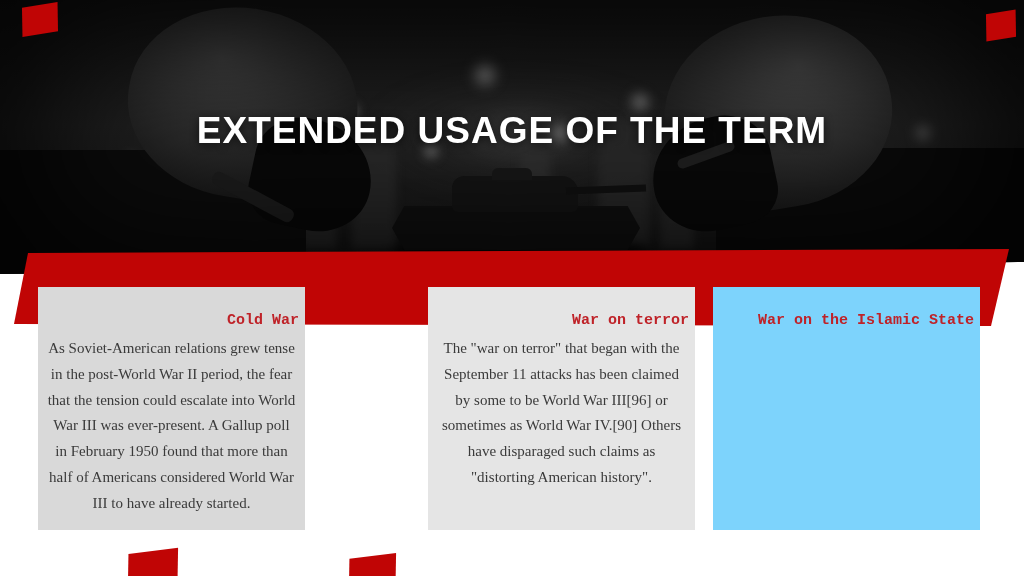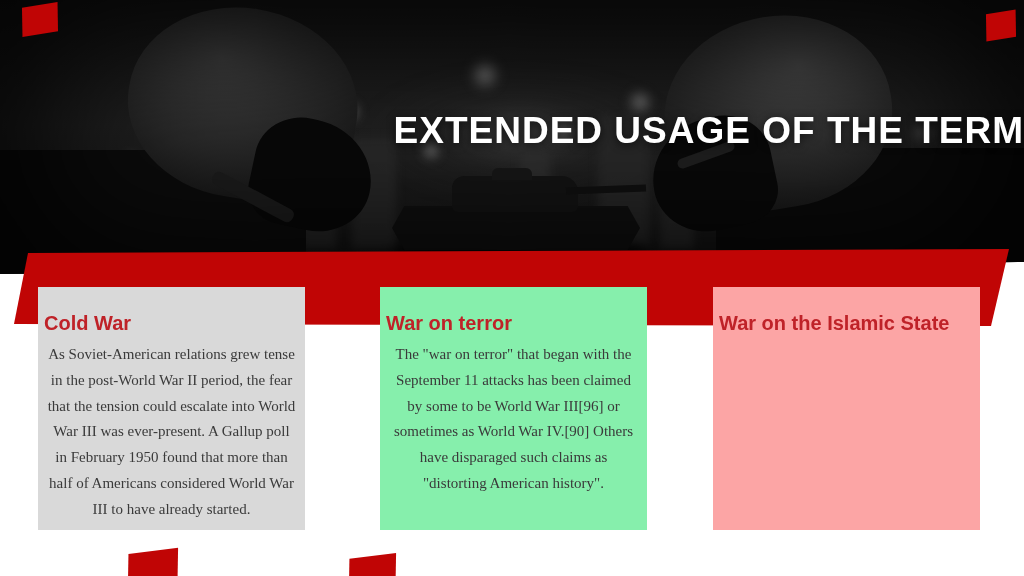--- a/index.html
+++ b/index.html
@@ -49,21 +49,21 @@
   .helmet-right{left:664px;top:16px;width:228px;height:192px;
     background:radial-gradient(120% 120% at 62% 28%,#4e4e4e 0%,#2d2d2d 42%,#101010 78%);
     border-radius:50% 50% 48% 42%;transform:rotate(-9deg);}
   .visor-right{left:652px;top:118px;width:122px;height:112px;background:#0a0a0a;border-radius:55% 40% 30% 45%;transform:rotate(-12deg);}
   .body-right{left:716px;top:148px;width:348px;height:132px;background:#0b0b0b;border-radius:46% 24px 0 0;}
   .mic-right{left:676px;top:150px;width:60px;height:10px;background:#222222;transform:rotate(-20deg);border-radius:5px;}
   .vignette{left:0;top:0;width:1024px;height:278px;box-shadow:inset 0 0 140px 50px rgba(0,0,0,.85);}
   
   .title{
     position:absolute;left:0;top:110px;width:1024px;z-index:2;
-    text-align:right;color:#ffffff;font-size:37px;font-weight:700;letter-spacing:1px;
+    text-align:center;color:#ffffff;font-size:37px;font-weight:700;letter-spacing:1px;
     text-shadow:0 2px 8px rgba(0,0,0,.65);
   }
   
   .red-band{
     position:absolute;left:0;top:0;width:1024px;height:576px;z-index:3;
     clip-path:polygon(28px 253px,1009px 249px,991px 326px,14px 324px);
   }
   
   .accent{position:absolute;z-index:4;}
   .accent-tl{left:22px;top:5px;width:36px;height:29px;transform:rotate(-9deg) skewX(-8deg);}
@@ -72,22 +72,22 @@
   .accent-bm{left:349px;top:556px;width:47px;height:30px;transform:rotate(-7deg) skewX(-8deg);}
   
   .card{
     position:absolute;top:287px;width:267px;height:243px;background:#d9d9d9;z-index:5;
     box-sizing:border-box;
   }
   .card-1{left:38px;}
   .card-2{left:380px;}
   .card-3{left:713px;}
   .card h3{
-    margin:25px 6px 7px 6px;text-align:left;
-    font-size:20px;font-weight:700;font-family:Liberation Sans, sans-serif;
+    margin:25px 6px 7px 6px;text-align:right;
+    font-size:15px;font-weight:700;font-family:Liberation Mono, monospace;
   }
   .card p{
     margin:0;padding:0 9px;text-align:center;
     font-family:"Liberation Serif",serif;font-size:15px;line-height:1.72;color:#3a3a3a;
   }
 </style>
 </head>
 <body>
 
 <div class="slide">
@@ -129,21 +129,21 @@
 
   <div class="accent accent-tl" style="background: rgb(192, 5, 5);"></div>
   <div class="accent accent-tr" style="background: rgb(192, 5, 5);"></div>
   <div class="accent accent-bl" style="background: rgb(192, 5, 5);"></div>
   <div class="accent accent-bm" style="background: rgb(192, 5, 5);"></div>
 
   <div class="card card-1" style="background: rgb(217, 217, 217);">
     <h3 style="color: rgb(191, 34, 40);">Cold War</h3>
     <p>As Soviet-American relations grew tense in the post-World War II period, the fear that the tension could escalate into World War III was ever-present. A Gallup poll in February 1950 found that more than half of Americans considered World War III to have already started.</p>
   </div>
-  <div class="card card-2" style="background: #86efac;">
+  <div class="card card-2" style="background: #e5e5e5; margin-left: 48px;">
     <h3 style="color: rgb(191, 34, 40);">War on terror</h3>
     <p>The "war on terror" that began with the September 11 attacks has been claimed by some to be World War III[96] or sometimes as World War IV.[90] Others have disparaged such claims as "distorting American history".</p>
   </div>
-  <div class="card card-3" style="background: #fca5a5;">
+  <div class="card card-3" style="background: #7dd3fc;">
     <h3 style="color: rgb(191, 34, 40);">War on the Islamic State</h3>
   </div>
 
 </div>
 
 </body></html>

